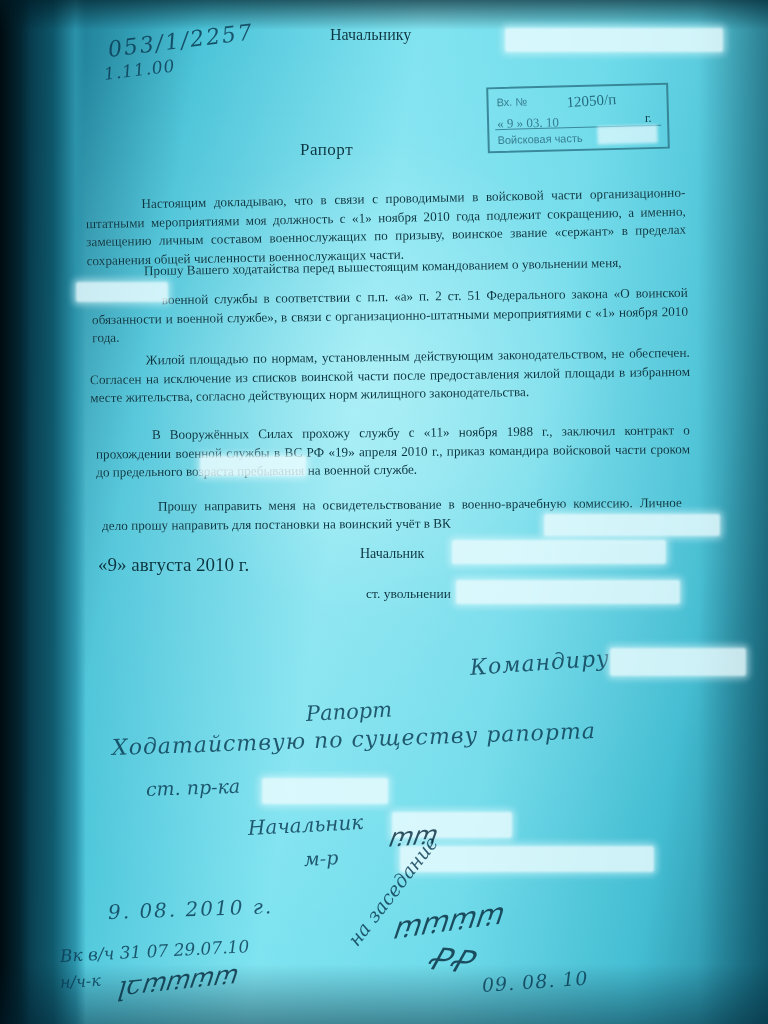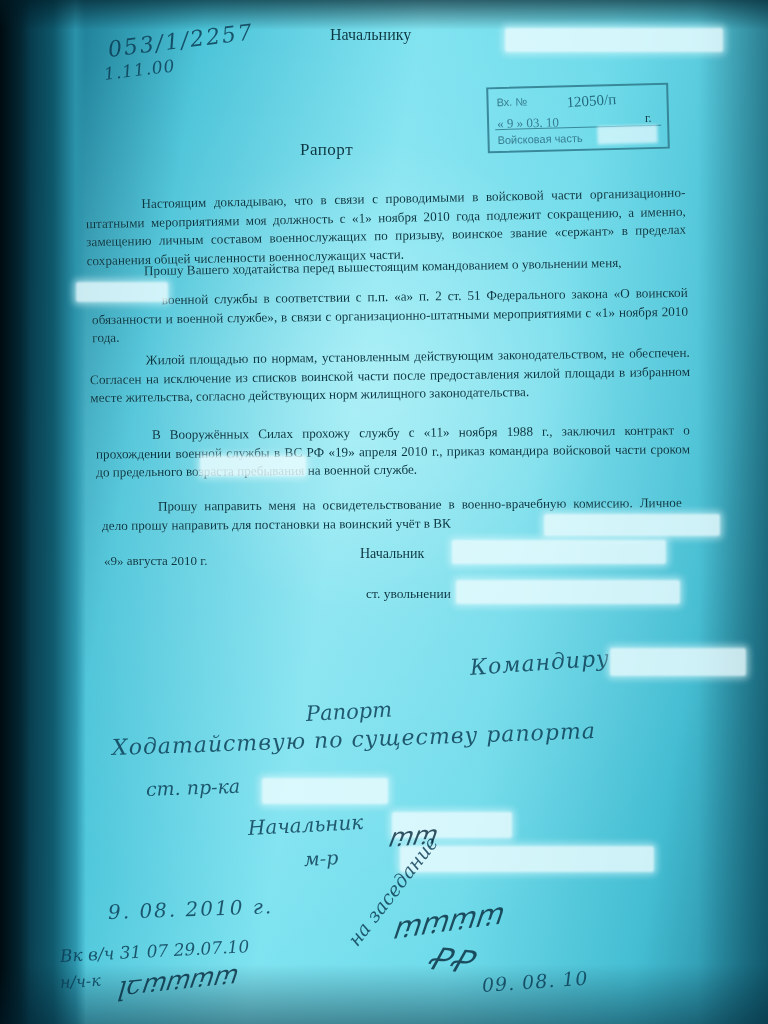--- a/index.html
+++ b/index.html
@@ -82,21 +82,21 @@
   .p1 { left: 86px; top: 190px; transform: rotate(-1.2deg); }
   .p2 { left: 88px; top: 258px; width: 600px; transform: rotate(-1.0deg); }
   .p3 { left: 92px; top: 288px; width: 596px; transform: rotate(-0.8deg); }
   .p4 { left: 90px; top: 348px; width: 600px; transform: rotate(-0.8deg); }
   .p5 { left: 96px; top: 424px; width: 594px; transform: rotate(-0.5deg); }
   .p6 { left: 102px; top: 496px; width: 580px; transform: rotate(-0.4deg); }
 
   .indent { text-indent: 56px; }
   .indent2 { text-indent: 70px; }
 
-  .date-line { left: 104px; top: 552px; font-size: 13px; }
+  .date-line { left: 98px; top: 552px; font-size: 19px; }
   .sig-title { left: 360px; top: 544px; font-size: 14px; }
   .sig-rank  { left: 366px; top: 584px; font-size: 13.5px; }
 
   
   .redact {
     position: absolute;
     background: rgba(235,252,255,.82);
     box-shadow: 0 0 6px 3px rgba(225,250,255,.55);
     filter: blur(1.2px);
     border-radius: 2px;

